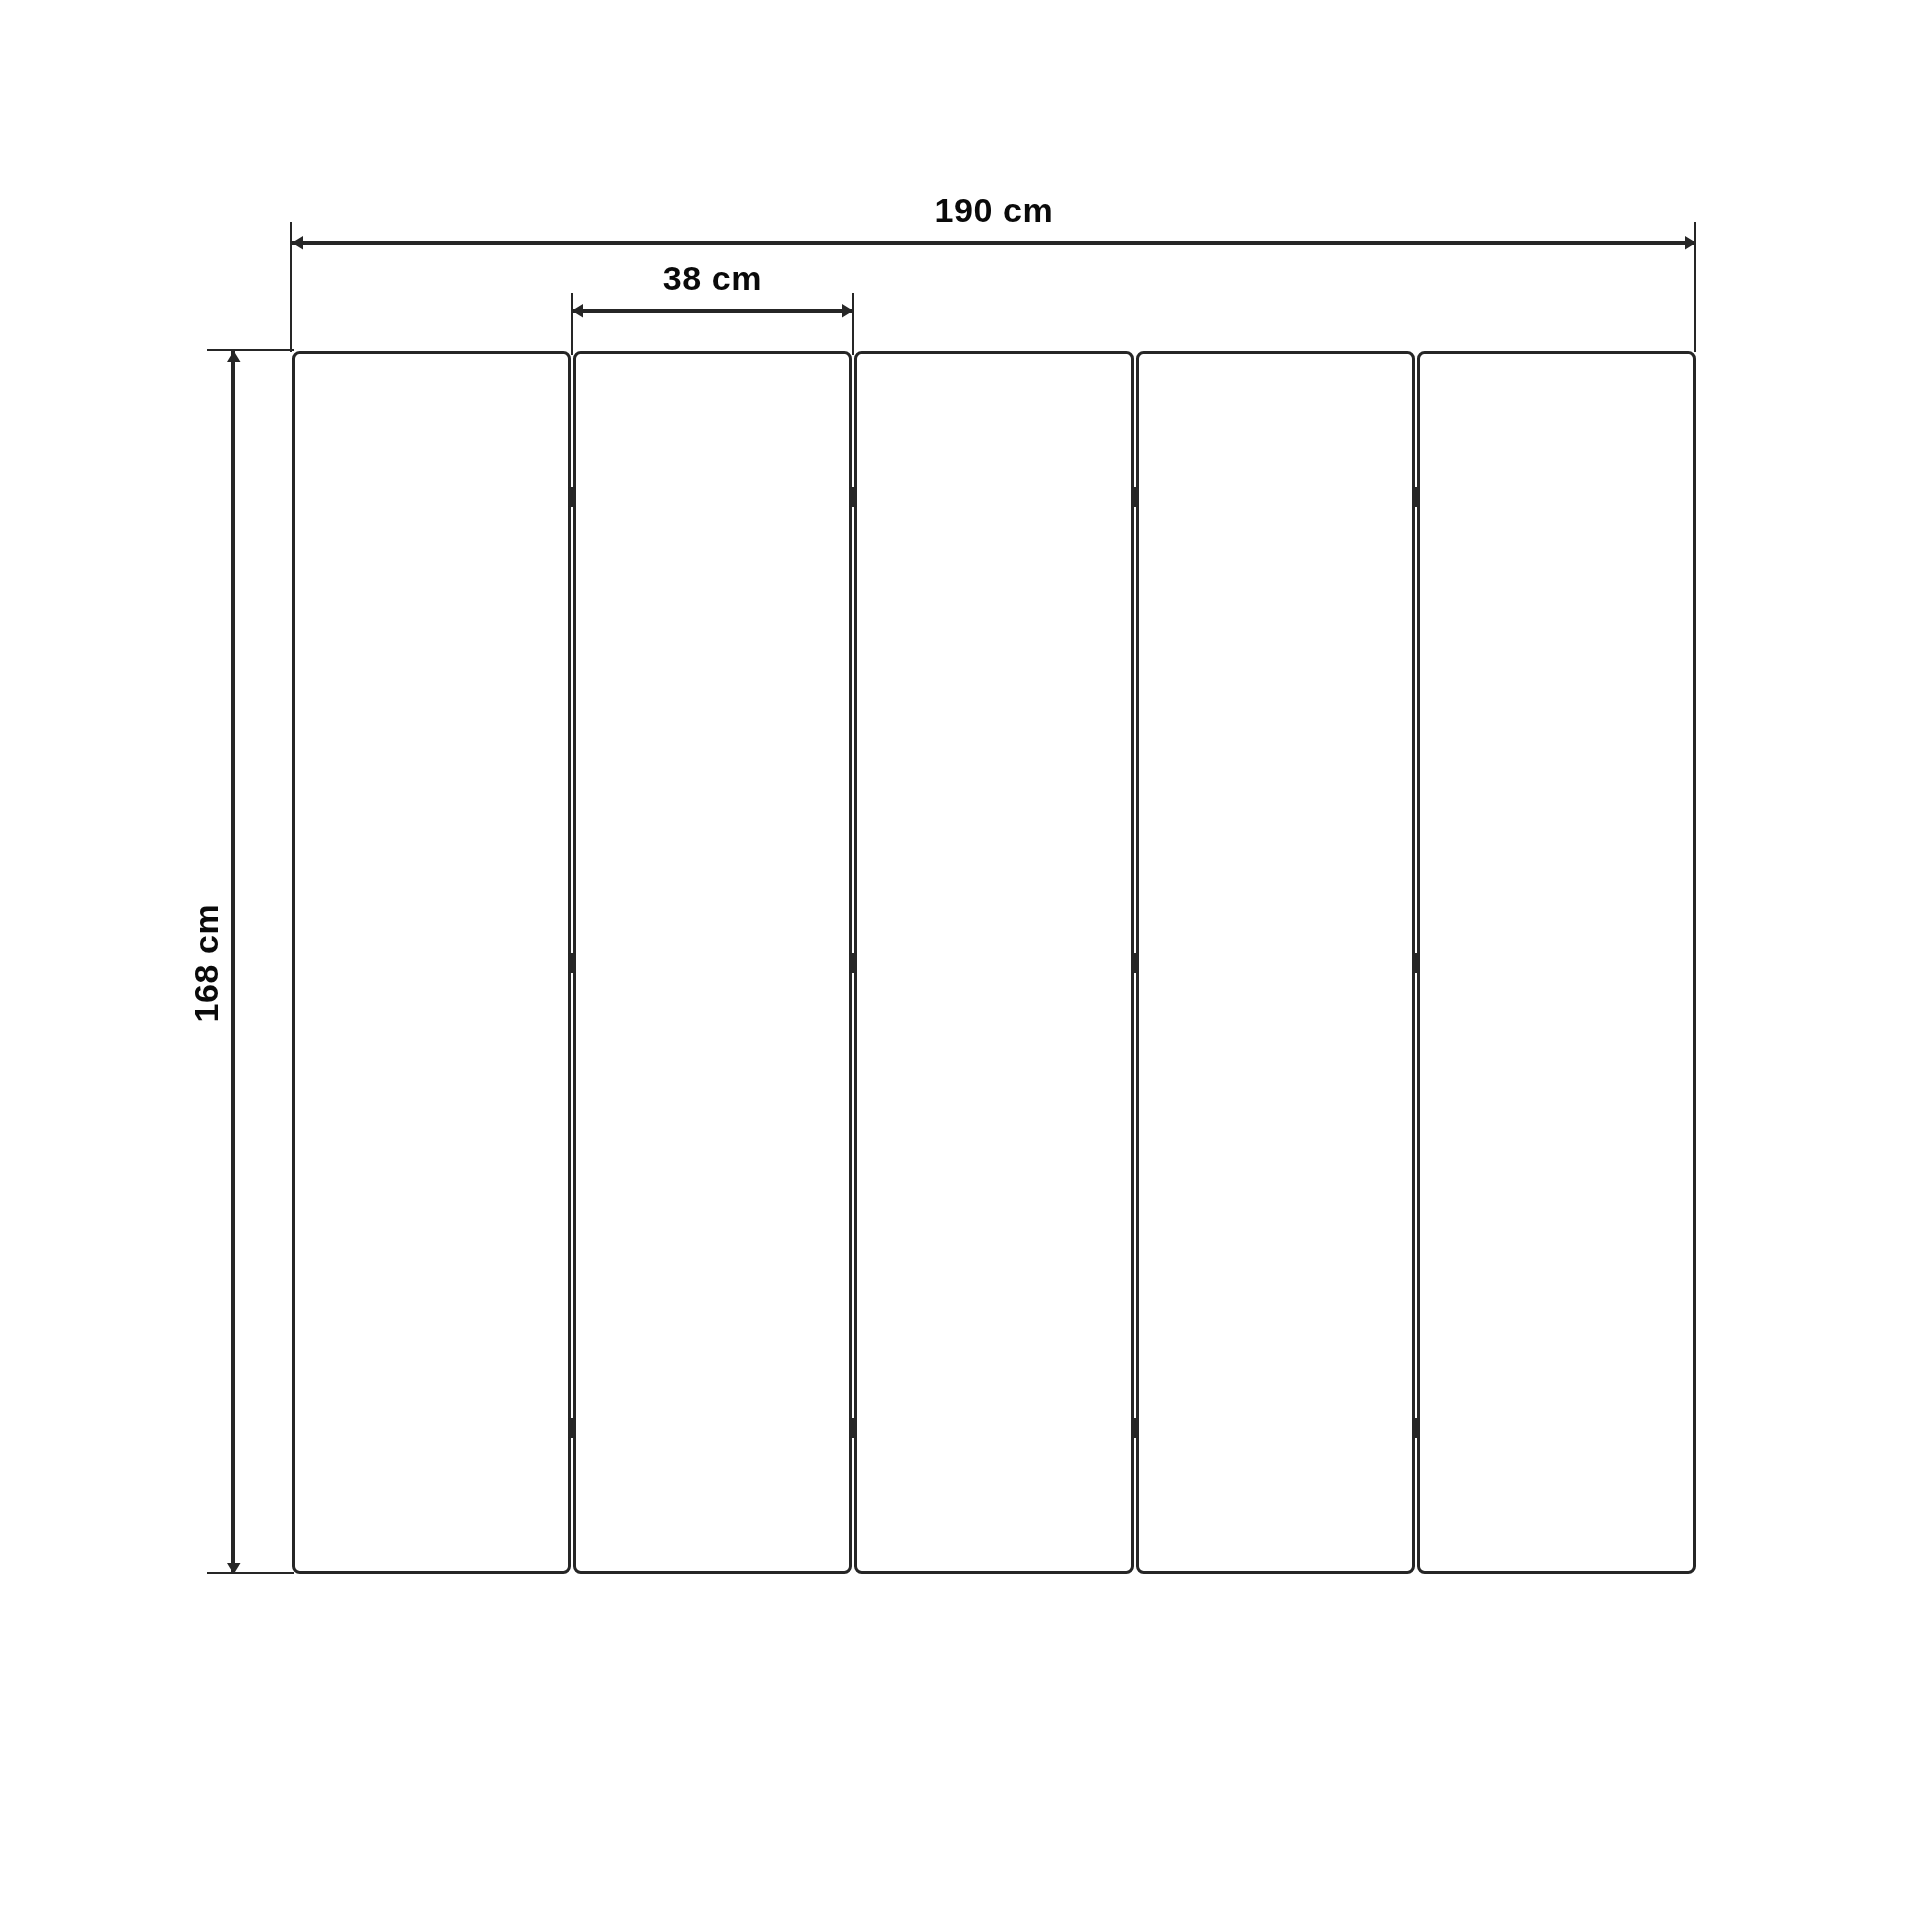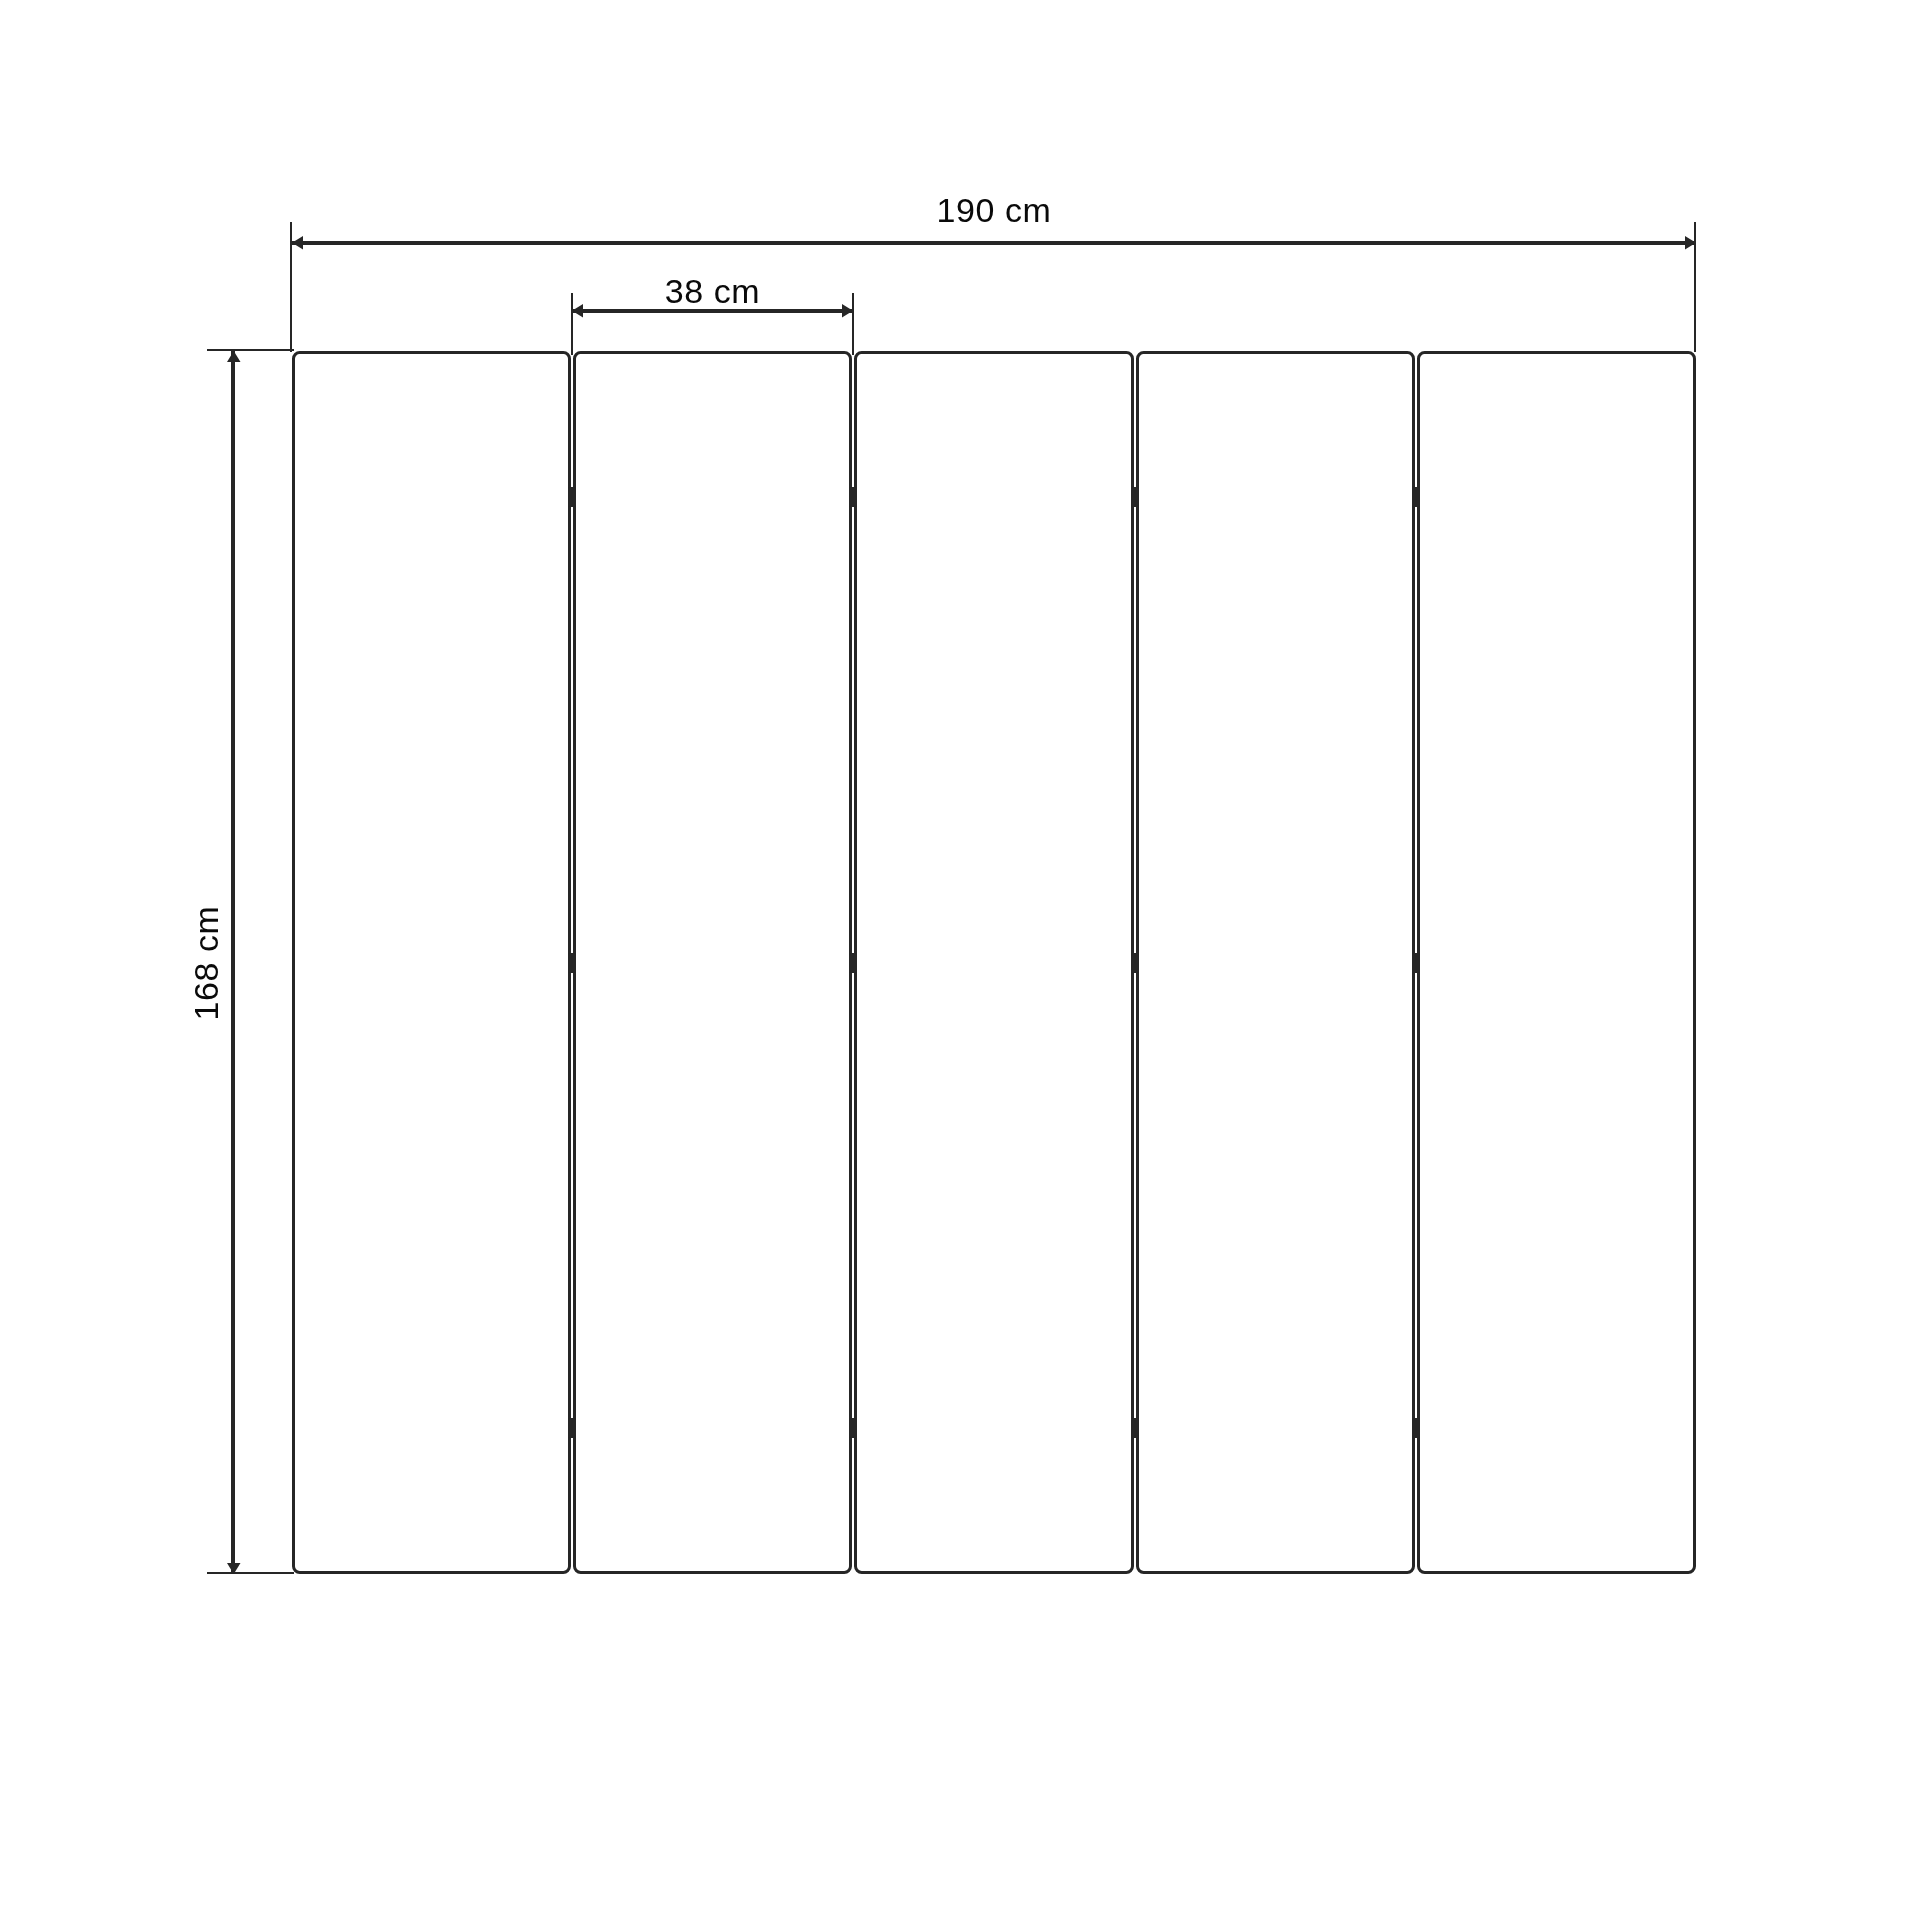--- a/index.html
+++ b/index.html
@@ -12,20 +12,21 @@
   html,body{
     width:1926px;height:1926px;
     background:var(--background-color);
     font-family:"Liberation Sans","DejaVu Sans",sans-serif;
   }
   .diagram{
     position:relative;
     width:1926px;height:1926px;
     background:var(--background-color);
     color:var(--text-color);
+    font-weight:bold;
   }
   
   .panels{
     position:absolute;left:292px;top:351px;
     width:1404px;height:1223px;
     display:flex;gap:1.9px;
   }
   .panel{
     flex:1 1 0;
     border:3.2px solid var(--line-color);
@@ -50,21 +51,21 @@
   .arrow-down {width:13.5px;height:11px;clip-path:polygon(50% 100%,0 0,100% 0);}
   
   .dim-label{
     position:absolute;
     font-size:34px;line-height:1.15;
     letter-spacing:0.6px;
     color:var(--text-color);
     text-align:center;
   }
   .label-total-width{left:292px;width:1404px;top:191px;}
-  .label-panel-width{left:572px;width:281px;top:272px;text-align:center;}
+  .label-panel-width{left:572px;width:281px;top:259px;text-align:center;}
   .label-height{
     left:207px;top:963px;
     width:auto;white-space:nowrap;
     transform:translate(-50%,-50%) rotate(-90deg);
   }
 </style>
 </head>
 <body>
 
 <div class="diagram">

